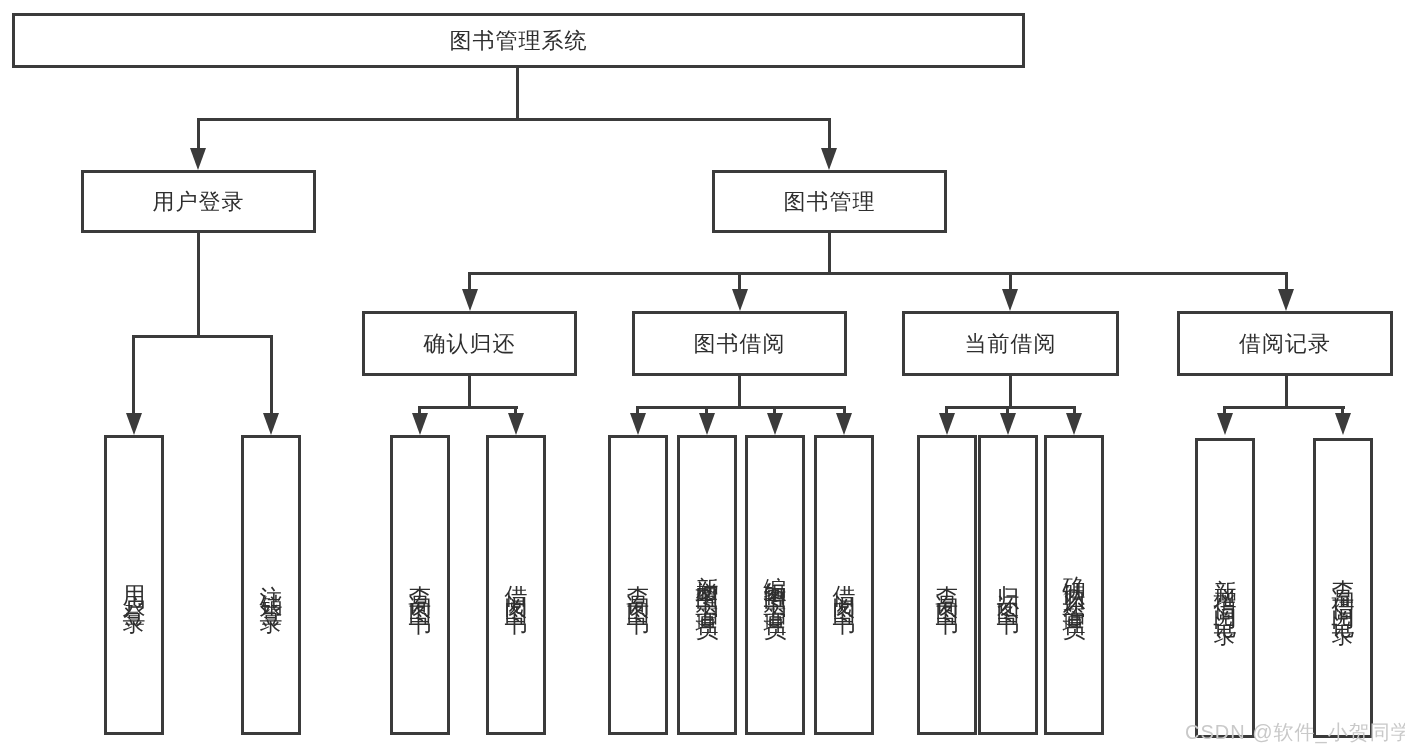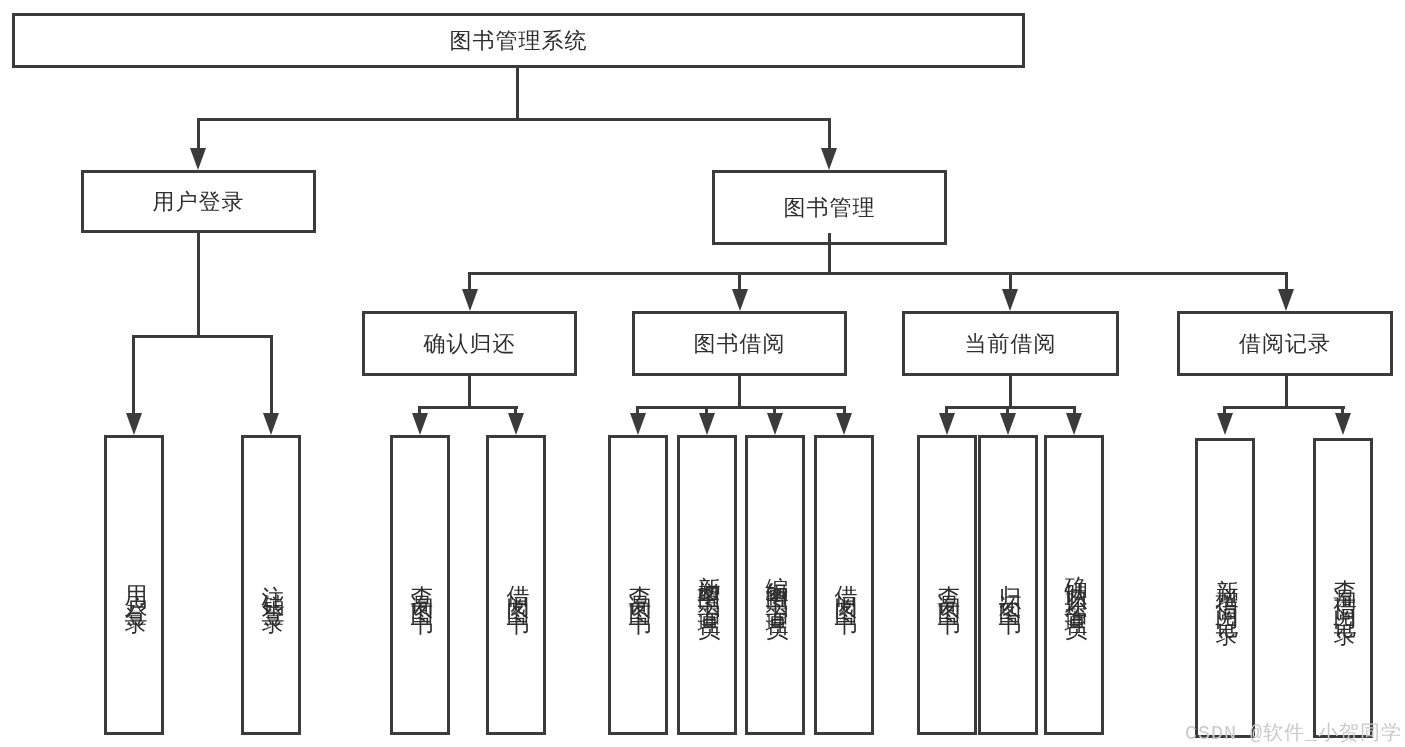--- a/index.html
+++ b/index.html
@@ -8,21 +8,21 @@
     --watermark: #c9c9c9;
     --bg: #ffffff;
   }
   * { margin: 0; padding: 0; box-sizing: border-box; }
   html, body { background: var(--bg); }
   .stage {
     position: relative;
     width: 1405px;
     height: 747px;
     background: var(--bg);
-    font-family: Liberation Mono, monospace;
+    font-family: Liberation Sans, sans-serif;
     overflow: hidden;
   }
   .node {
     position: absolute;
     border: 3px solid var(--line);
     background: var(--bg);
     display: flex;
     align-items: center;
     justify-content: center;
   }
@@ -77,21 +77,21 @@
     <div class="line" style="left:197px; top:118px; width:634px; height:3px;"></div>
     <div class="line" style="left:197px; top:118px; width:3px; height:32px;"></div>
     <div class="arrow" style="left:190px; top:148px;"></div>
     <div class="line" style="left:828px; top:118px; width:3px; height:32px;"></div>
     <div class="arrow" style="left:821px; top:148px;"></div>
   </div>
 
   <div class="node" style="left:81px; top:170px; width:235px; height:63px;">
     <span class="hlabel">用户登录</span>
   </div>
-  <div class="node" style="left:712px; top:170px; width:235px; height:75px;">
+  <div class="node" style="left:712px; top:170px; width:235px; height:63px;">
     <span class="hlabel">图书管理</span>
   </div>
 
   <div>
     <div class="line" style="left:197px; top:233px; width:3px; height:102px;"></div>
     <div class="line" style="left:132px; top:335px; width:141px; height:3px;"></div>
     <div class="line" style="left:132px; top:335px; width:3px; height:78px;"></div>
     <div class="arrow" style="left:126px; top:413px;"></div>
     <div class="line" style="left:270px; top:335px; width:3px; height:78px;"></div>
     <div class="arrow" style="left:263px; top:413px;"></div>

